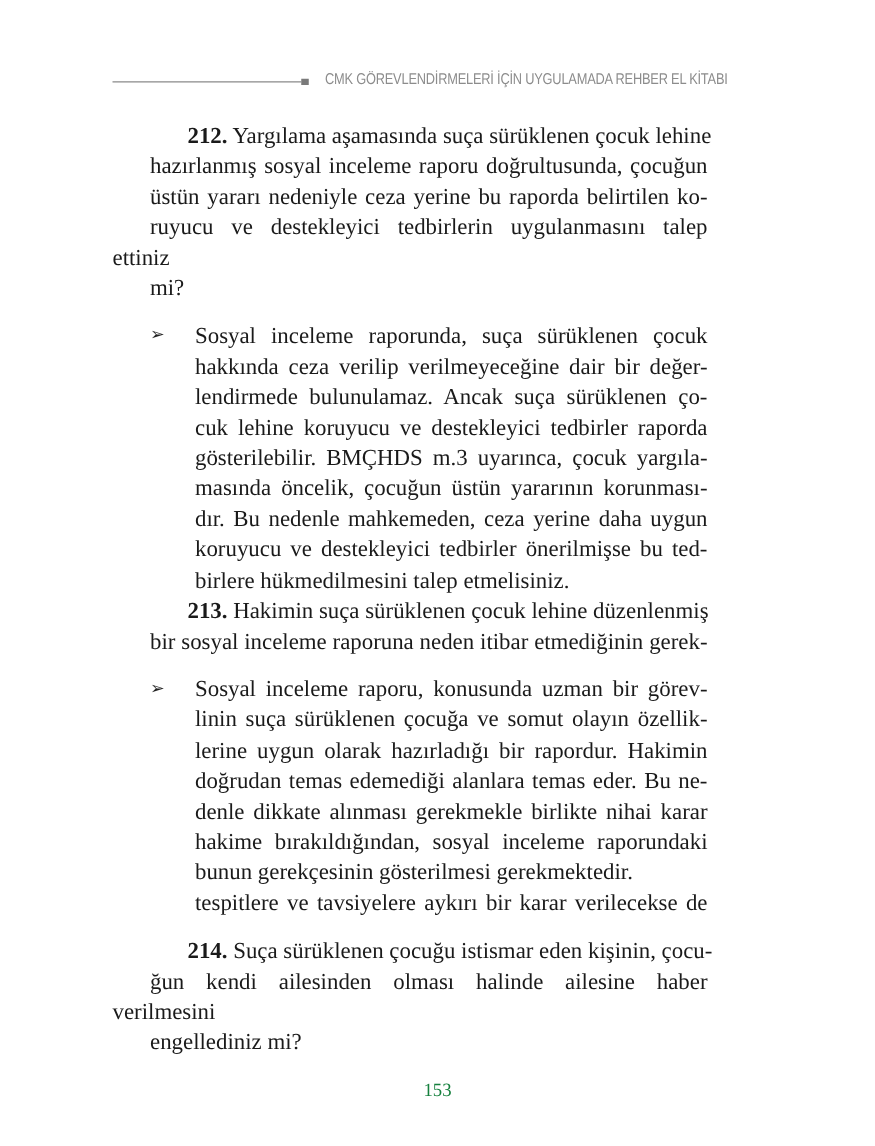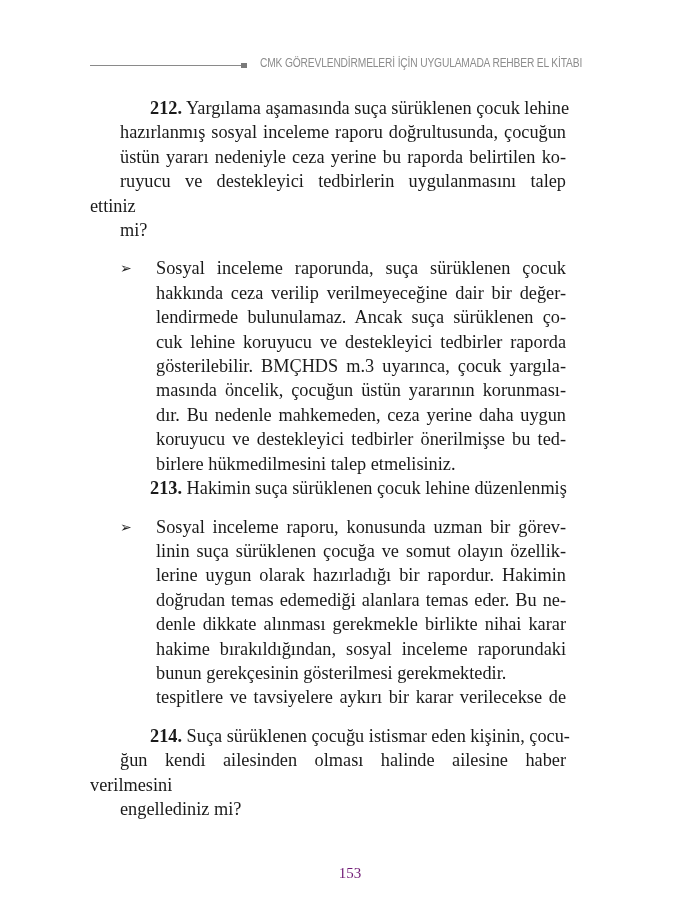--- a/index.html
+++ b/index.html
@@ -13,21 +13,21 @@
     .q { text-align: justify; text-indent: 30px; margin: 0; }
     .q b { font-weight: bold; }
     .q-line { display: block; text-align: justify; text-align-last: justify; }
     .q-line.last { text-align-last: left; }
     .ans { position: relative; margin: 14px 0 0 0; padding-left: 66px; padding-right: 0; }
     .ans-arrow { position: absolute; left: 30px; top: 0; font-family: "DejaVu Sans", sans-serif; font-size: 14px; color: #222; line-height: 24.4px; }
     .ans-line { display: block; text-align: justify; text-align-last: justify; white-space: nowrap; }
     .ans-line.last { text-align-last: left; }
     .block213 { }
     .block214 { margin-top: 14px; }
-    .page-number { position: absolute; top: 853px; left: 0; width: 700px; text-align: center; font-family: "Liberation Serif", serif; font-size: 15px; color: #701a75; }
+    .page-number { position: absolute; top: 853px; left: 0; width: 700px; text-align: center; font-family: "Liberation Serif", serif; font-size: 15px; color: #15803d; }
     .jl { display: flex; justify-content: space-between; white-space: nowrap; }
     .jl span { white-space: pre; }
   </style>
 </head>
 <body>
 
 <div class="page">
 
   <div class="header">
     <div class="header-line"></div>
@@ -59,20 +59,21 @@
         <div class="ans-line">koruyucu ve destekleyici tedbirler önerilmişse bu ted-</div>
         <div class="ans-line last">birlere hükmedilmesini talep etmelisiniz.</div>
       </div>
     </div>
 
     <div class="block213">
       <div class="q">
         <div class="jl" style="padding-left:30px;">
           <span><b>213.</b> <span>Hakimin suça sürüklenen çocuk lehine düzenlenmiş</span></span>
         </div>
+        <div class="q-line">bir sosyal inceleme raporuna neden itibar etmediğinin gerek-</div>
       </div>
       <div class="ans">
         <span class="ans-arrow">➢</span>
         <div class="ans-line">Sosyal inceleme raporu, konusunda uzman bir görev-</div>
         <div class="ans-line">linin suça sürüklenen çocuğa ve somut olayın özellik-</div>
         <div class="ans-line">lerine uygun olarak hazırladığı bir rapordur. Hakimin</div>
         <div class="ans-line">doğrudan temas edemediği alanlara temas eder. Bu ne-</div>
         <div class="ans-line">denle dikkate alınması gerekmekle birlikte nihai karar</div>
         <div class="ans-line">hakime bırakıldığından, sosyal inceleme raporundaki</div>
         <div class="ans-line last">bunun gerekçesinin gösterilmesi gerekmektedir.</div>

